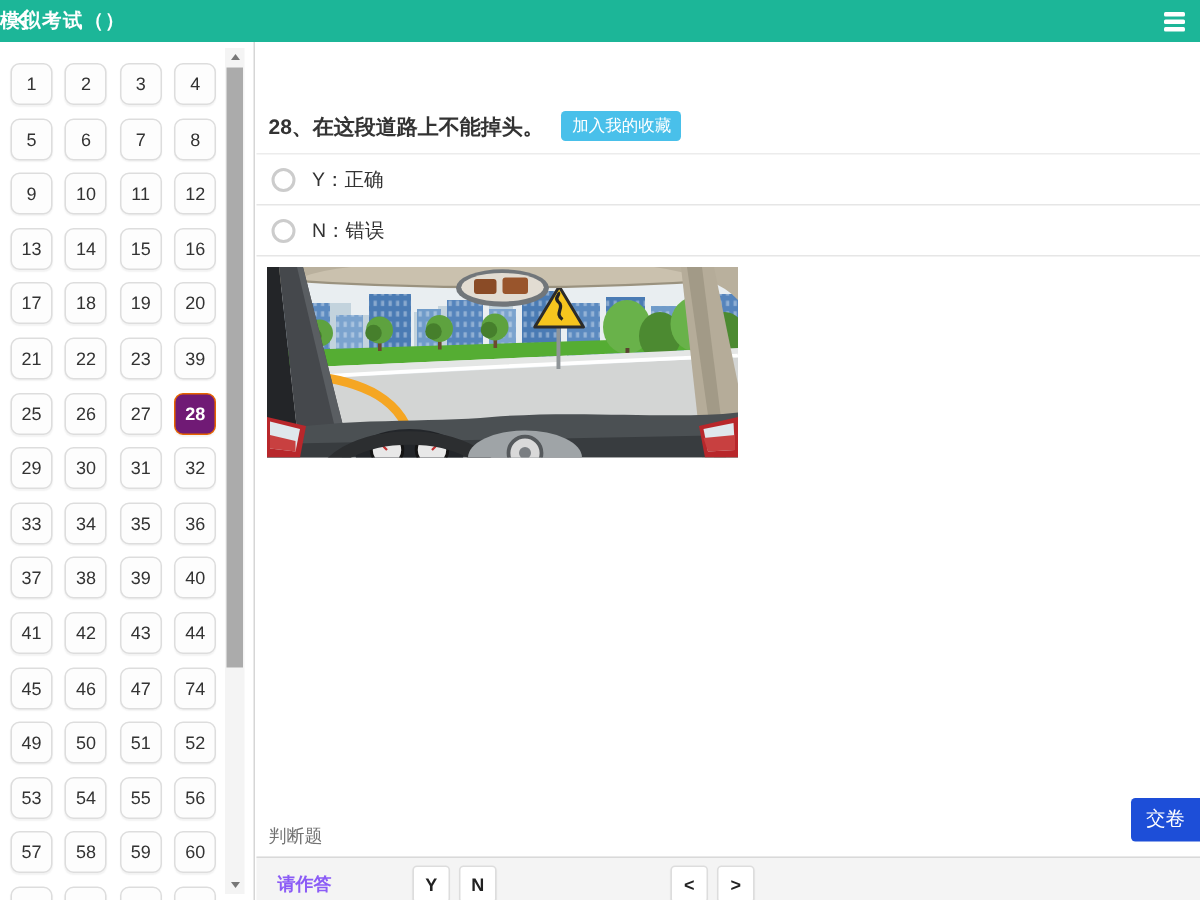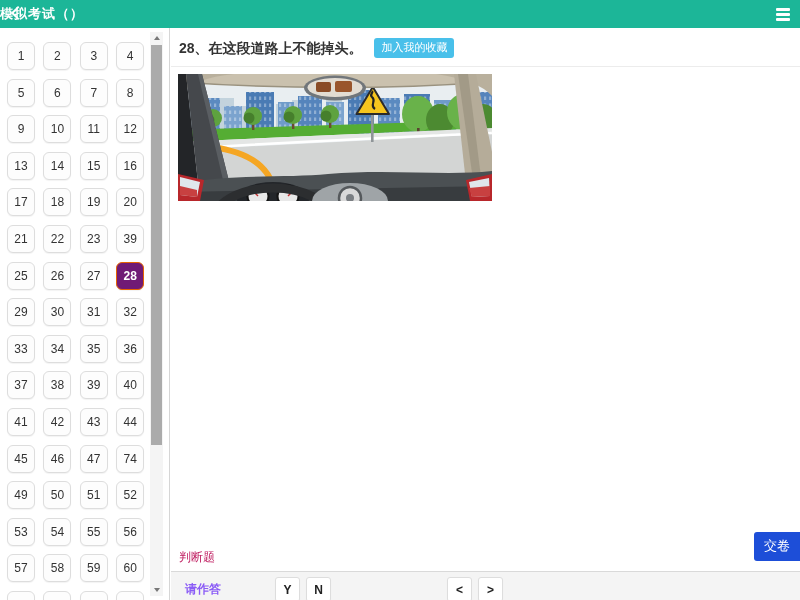--- a/index.html
+++ b/index.html
@@ -33,32 +33,32 @@
   .sb-up { top:0; } .sb-down { bottom:0; }
   .sb-up:before { content:""; border-left:3.5px solid transparent; border-right:3.5px solid transparent;
                   border-bottom:4.5px solid #777; }
   .sb-down:before { content:""; border-left:3.5px solid transparent; border-right:3.5px solid transparent;
                     border-top:4.5px solid #777; }
   .sb-thumb { position:absolute; left:1px; top:13px; width:11px; height:400px; background:#ababab; }
 
   
   .main { position:absolute; left:171px; top:28px; width:629px; height:572px; background:#fff; }
   .qrow { padding:10px 0 8px 8px; font-size:14px; font-weight:bold; color:#333;
-          border-bottom:1px solid #ececec; }
+          border-bottom:1px solid #ececec;margin-top:36px; }
   .badge { display:inline-block; margin-left:8px; padding:2px 7px 3px; background:#49c0ea;
            color:#fff; font-size:11px; font-weight:normal; border-radius:3px;
            vertical-align:2px; cursor:pointer; }
   .option { height:34px; border-bottom:1px solid #e6e6e6; display:flex;
             align-items:center; padding-left:10px; cursor:pointer; }
   .radio { width:16px; height:16px; border:2px solid #ccc; border-radius:50%;
            margin-right:11px; background:#fff; flex:0 0 auto; }
   .opt-label { font-size:13px; color:#333; }
   .scene { margin:7px 0 0 7px; display:block; }
 
-  .type-label { position:absolute; left:8px; bottom:34px; font-size:12px; color:#be185d; }
+  .type-label { position:absolute; left:8px; bottom:34px; font-size:12px; color:#737373; }
   .submit { position:absolute; right:0; bottom:39px; background:#1d4ed8; color:#fff;
             font-size:13px; padding:5px 10px 6px; border:none; border-radius:3px 0 0 3px;
             cursor:pointer; }
 
   
   .answer-bar { position:absolute; left:0; right:0; bottom:0; height:29px;
                 background:#f4f4f4; border-top:1px solid #d9d9d9; }
   .prompt { position:absolute; left:14px; top:9px; font-size:12px; font-weight:bold; color:#8b5cf6; }
   .abtn { width:25px; height:25px; background:#fff; border:1px solid #ddd; border-radius:3px;
           font-size:12px; font-weight:bold; color:#222; text-align:center; line-height:24px;
@@ -153,20 +153,28 @@
   </div>
 </div>
 
 <div class="main">
   <div class="qrow">
     <span>28、在这段道路上不能掉头。</span>
     <span class="badge">加入我的收藏</span>
   </div>
 
   <div>
+      <div class="option">
+        <span class="radio"></span>
+        <span class="opt-label">Y：正确</span>
+      </div>
+      <div class="option">
+        <span class="radio"></span>
+        <span class="opt-label">N：错误</span>
+      </div>
     </div>
 
   <svg class="scene" width="314" height="127" viewBox="0 0 314 127">
     <defs>
       <pattern id="win" width="5" height="7" patternUnits="userSpaceOnUse">
         <rect x="1" y="1.5" width="2.2" height="3.5" fill="rgba(255,255,255,0.35)"></rect>
       </pattern>
     </defs>
     <rect width="314" height="127" fill="#e9eef1"></rect>
 

